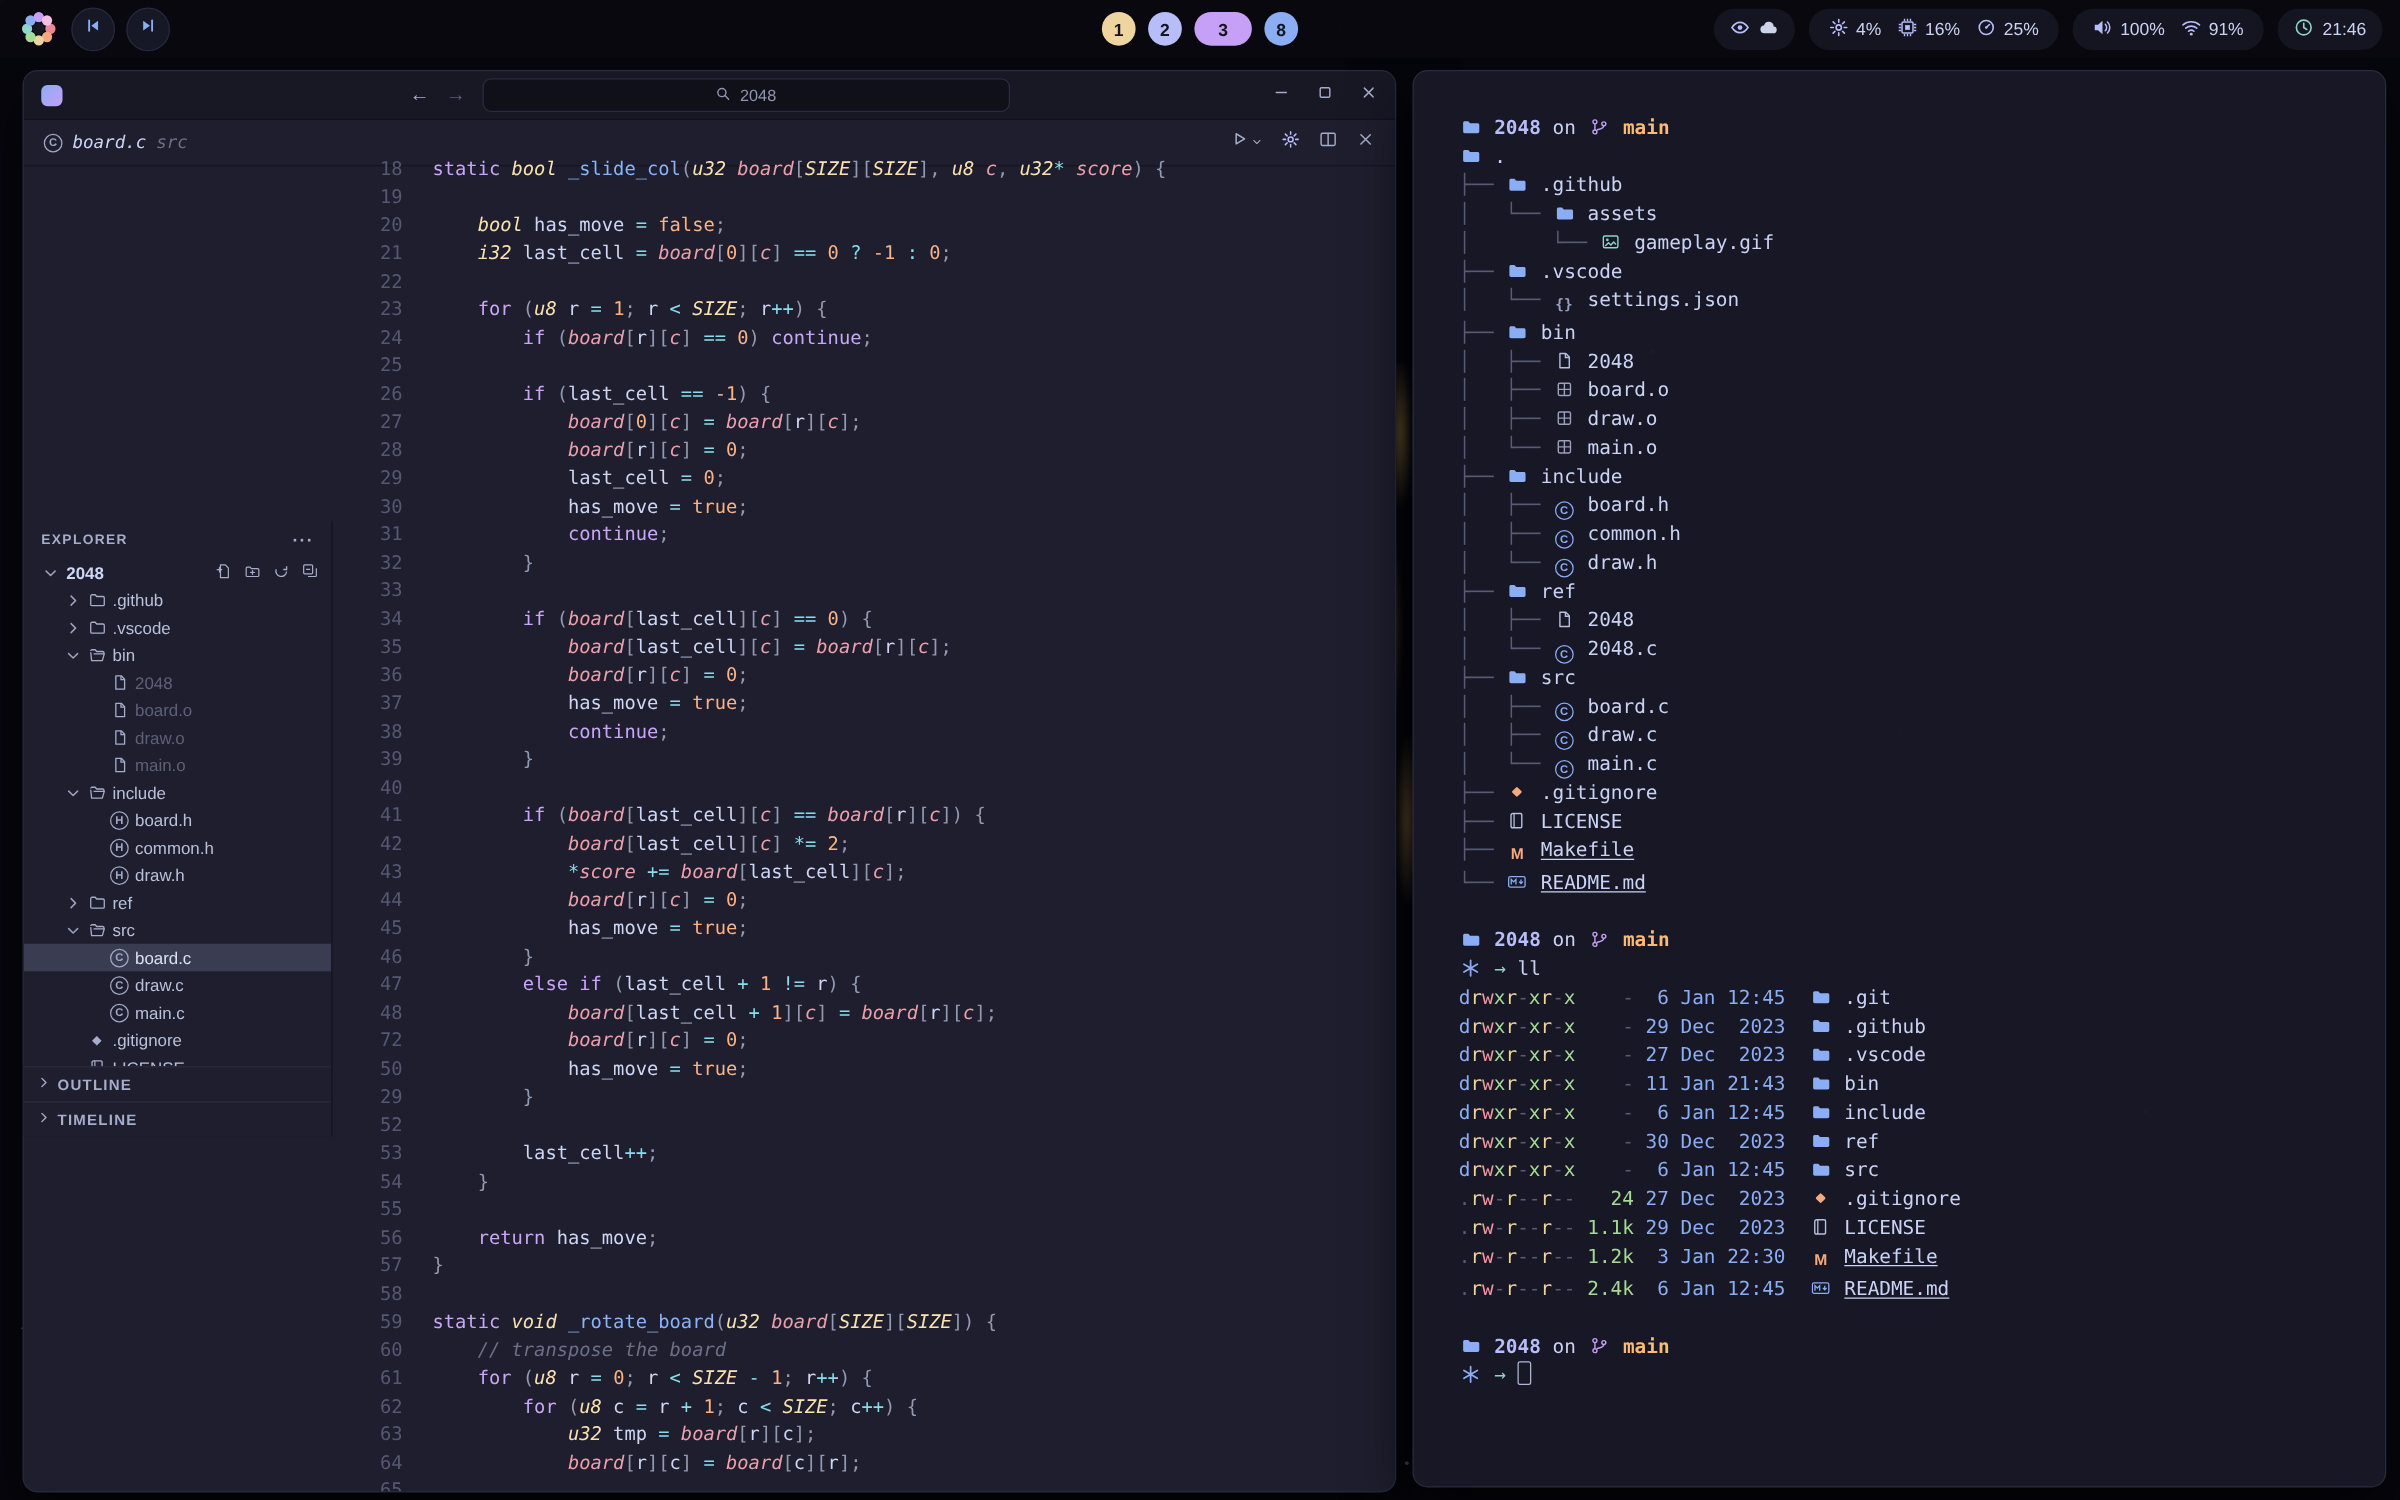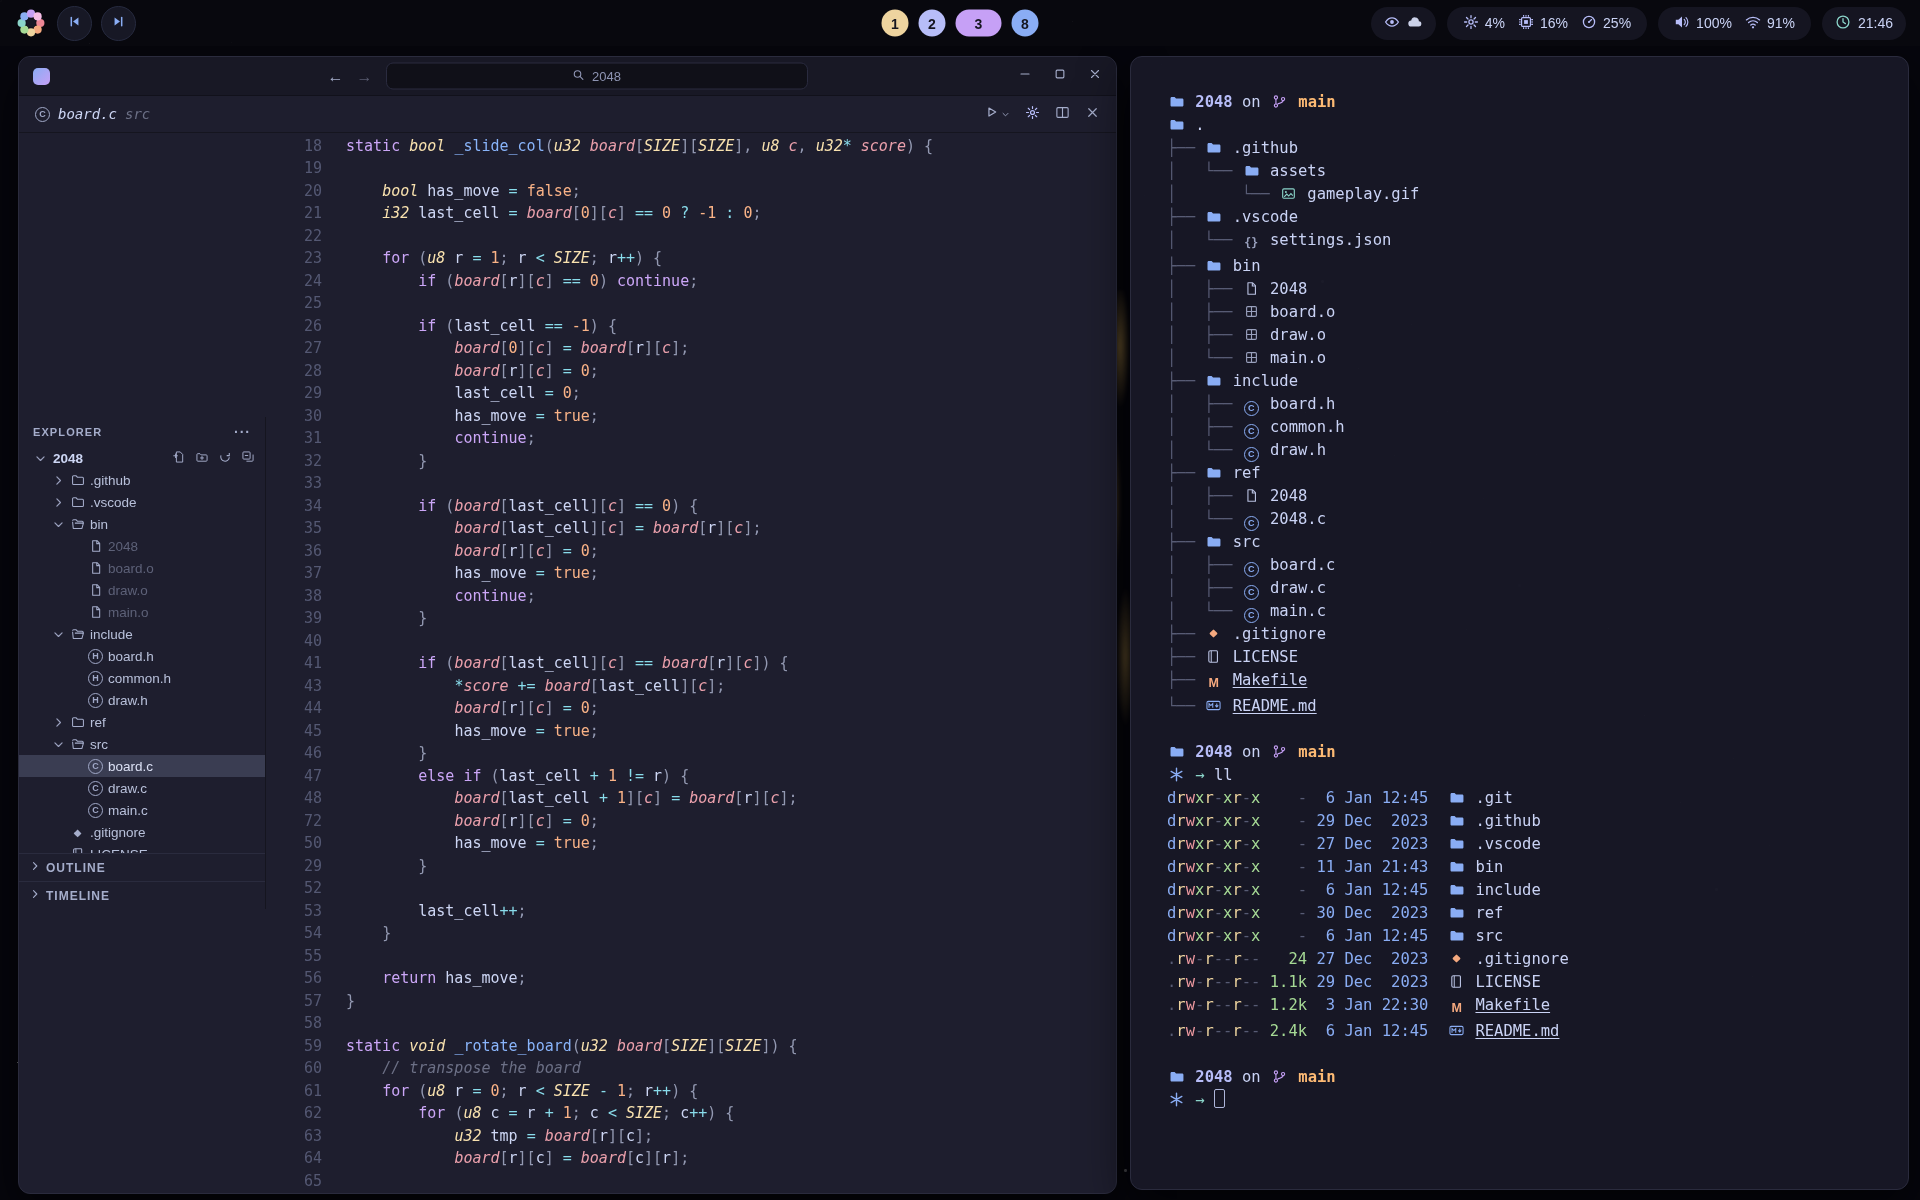--- a/index.html
+++ b/index.html
@@ -630,20 +630,21 @@
         <div class="cl"><span class="ln">32</span><span class="lc"><span class="w">        </span><span class="x">}</span></span></div>
         <div class="cl"><span class="ln">33</span><span class="lc"></span></div>
         <div class="cl"><span class="ln">34</span><span class="lc"><span class="w">        </span><span class="k">if</span><span class="w"> </span><span class="x">(</span><span class="p">board</span><span class="x">[</span><span class="w">last_cell</span><span class="x">][</span><span class="p">c</span><span class="x">]</span><span class="w"> </span><span class="o">==</span><span class="w"> </span><span class="n">0</span><span class="x">) {</span></span></div>
         <div class="cl"><span class="ln">35</span><span class="lc"><span class="w">            </span><span class="p">board</span><span class="x">[</span><span class="w">last_cell</span><span class="x">][</span><span class="p">c</span><span class="x">]</span><span class="w"> </span><span class="o">=</span><span class="w"> </span><span class="p">board</span><span class="x">[</span><span class="w">r</span><span class="x">][</span><span class="p">c</span><span class="x">];</span></span></div>
         <div class="cl"><span class="ln">36</span><span class="lc"><span class="w">            </span><span class="p">board</span><span class="x">[</span><span class="w">r</span><span class="x">][</span><span class="p">c</span><span class="x">]</span><span class="w"> </span><span class="o">=</span><span class="w"> </span><span class="n">0</span><span class="x">;</span></span></div>
         <div class="cl"><span class="ln">37</span><span class="lc"><span class="w">            </span><span class="w">has_move </span><span class="o">=</span><span class="w"> </span><span class="n">true</span><span class="x">;</span></span></div>
         <div class="cl"><span class="ln">38</span><span class="lc"><span class="w">            </span><span class="k">continue</span><span class="x">;</span></span></div>
         <div class="cl"><span class="ln">39</span><span class="lc"><span class="w">        </span><span class="x">}</span></span></div>
         <div class="cl"><span class="ln">40</span><span class="lc"></span></div>
         <div class="cl"><span class="ln">41</span><span class="lc"><span class="w">        </span><span class="k">if</span><span class="w"> </span><span class="x">(</span><span class="p">board</span><span class="x">[</span><span class="w">last_cell</span><span class="x">][</span><span class="p">c</span><span class="x">]</span><span class="w"> </span><span class="o">==</span><span class="w"> </span><span class="p">board</span><span class="x">[</span><span class="w">r</span><span class="x">][</span><span class="p">c</span><span class="x">])</span><span class="w"> </span><span class="x">{</span></span></div>
+        <div class="cl"><span class="ln">42</span><span class="lc"><span class="w">            </span><span class="p">board</span><span class="x">[</span><span class="w">last_cell</span><span class="x">][</span><span class="p">c</span><span class="x">]</span><span class="w"> </span><span class="o">*=</span><span class="w"> </span><span class="n">2</span><span class="x">;</span></span></div>
         <div class="cl"><span class="ln">43</span><span class="lc"><span class="w">            </span><span class="o">*</span><span class="p">score</span><span class="w"> </span><span class="o">+=</span><span class="w"> </span><span class="p">board</span><span class="x">[</span><span class="w">last_cell</span><span class="x">][</span><span class="p">c</span><span class="x">];</span></span></div>
         <div class="cl"><span class="ln">44</span><span class="lc"><span class="w">            </span><span class="p">board</span><span class="x">[</span><span class="w">r</span><span class="x">][</span><span class="p">c</span><span class="x">]</span><span class="w"> </span><span class="o">=</span><span class="w"> </span><span class="n">0</span><span class="x">;</span></span></div>
         <div class="cl"><span class="ln">45</span><span class="lc"><span class="w">            </span><span class="w">has_move </span><span class="o">=</span><span class="w"> </span><span class="n">true</span><span class="x">;</span></span></div>
         <div class="cl"><span class="ln">46</span><span class="lc"><span class="w">        </span><span class="x">}</span></span></div>
         <div class="cl"><span class="ln">47</span><span class="lc"><span class="w">        </span><span class="k">else</span><span class="w"> </span><span class="k">if</span><span class="w"> </span><span class="x">(</span><span class="w">last_cell </span><span class="o">+</span><span class="w"> </span><span class="n">1</span><span class="w"> </span><span class="o">!=</span><span class="w"> r</span><span class="x">) {</span></span></div>
         <div class="cl"><span class="ln">48</span><span class="lc"><span class="w">            </span><span class="p">board</span><span class="x">[</span><span class="w">last_cell </span><span class="o">+</span><span class="w"> </span><span class="n">1</span><span class="x">][</span><span class="p">c</span><span class="x">]</span><span class="w"> </span><span class="o">=</span><span class="w"> </span><span class="p">board</span><span class="x">[</span><span class="w">r</span><span class="x">][</span><span class="p">c</span><span class="x">];</span></span></div>
         <div class="cl"><span class="ln">72</span><span class="lc"><span class="w">            </span><span class="p">board</span><span class="x">[</span><span class="w">r</span><span class="x">][</span><span class="p">c</span><span class="x">]</span><span class="w"> </span><span class="o">=</span><span class="w"> </span><span class="n">0</span><span class="x">;</span></span></div>
         <div class="cl"><span class="ln">50</span><span class="lc"><span class="w">            </span><span class="w">has_move </span><span class="o">=</span><span class="w"> </span><span class="n">true</span><span class="x">;</span></span></div>
         <div class="cl"><span class="ln">29</span><span class="lc"><span class="w">        </span><span class="x">}</span></span></div>
         <div class="cl"><span class="ln">52</span><span class="lc"></span></div>

